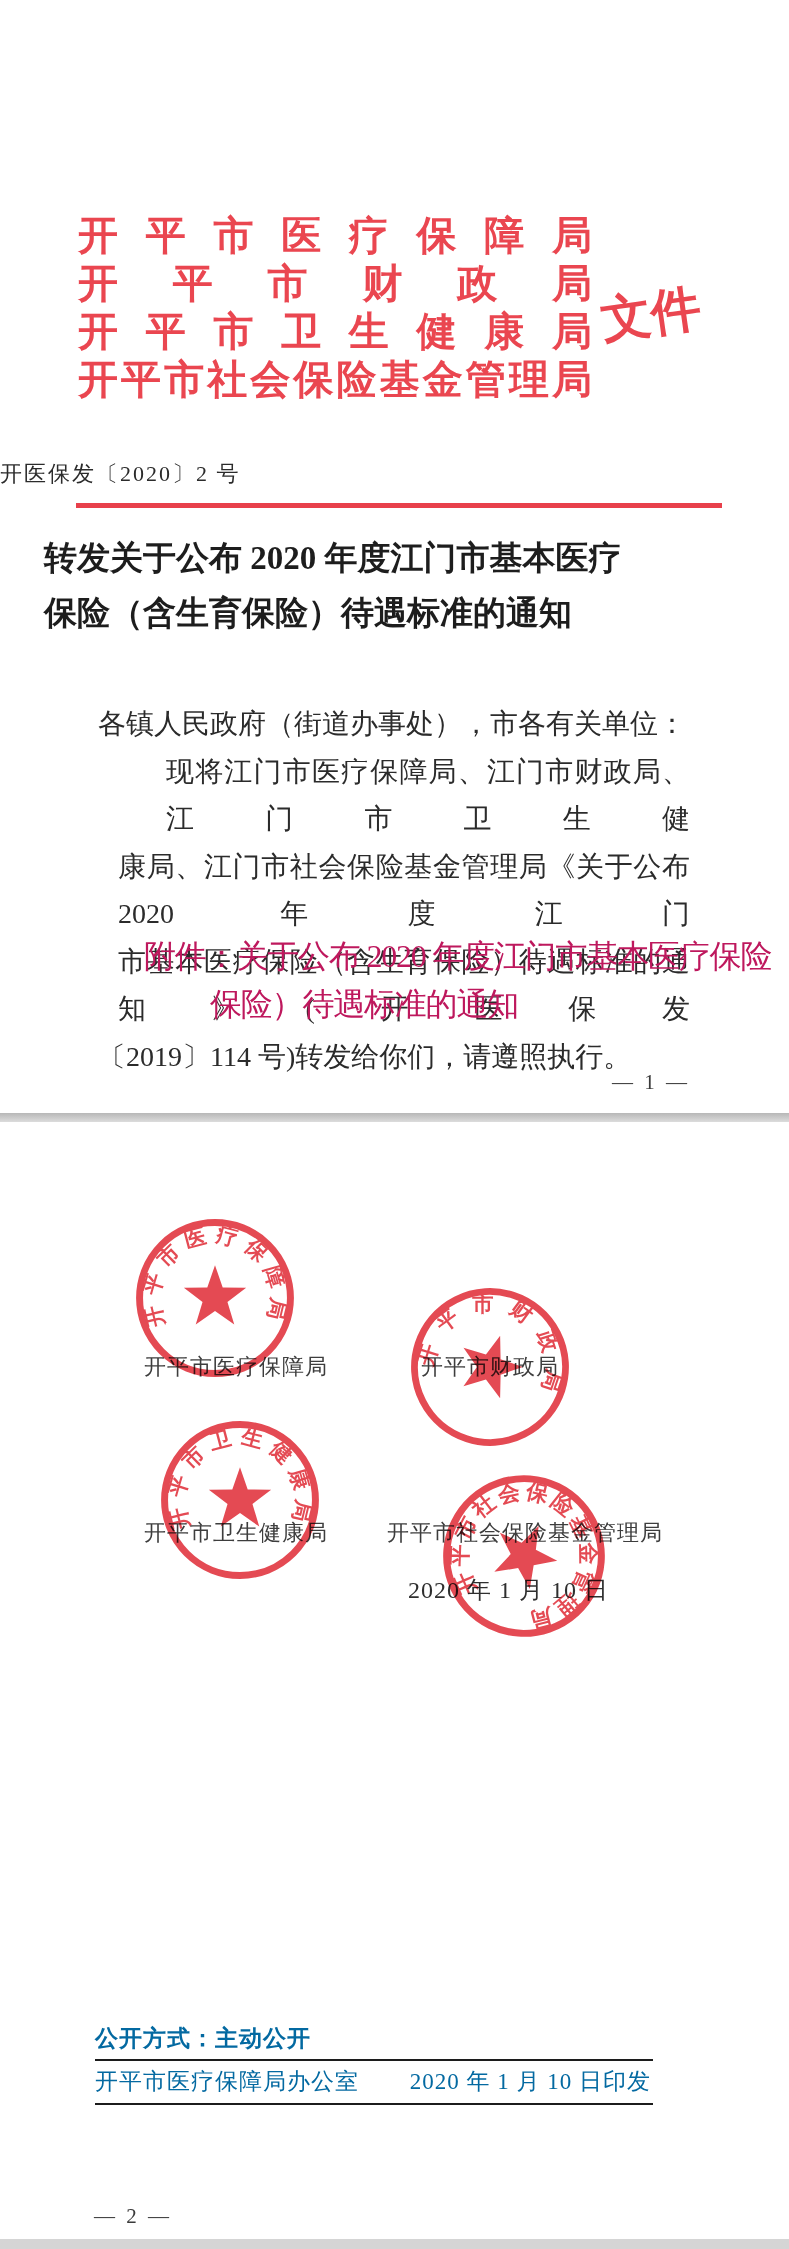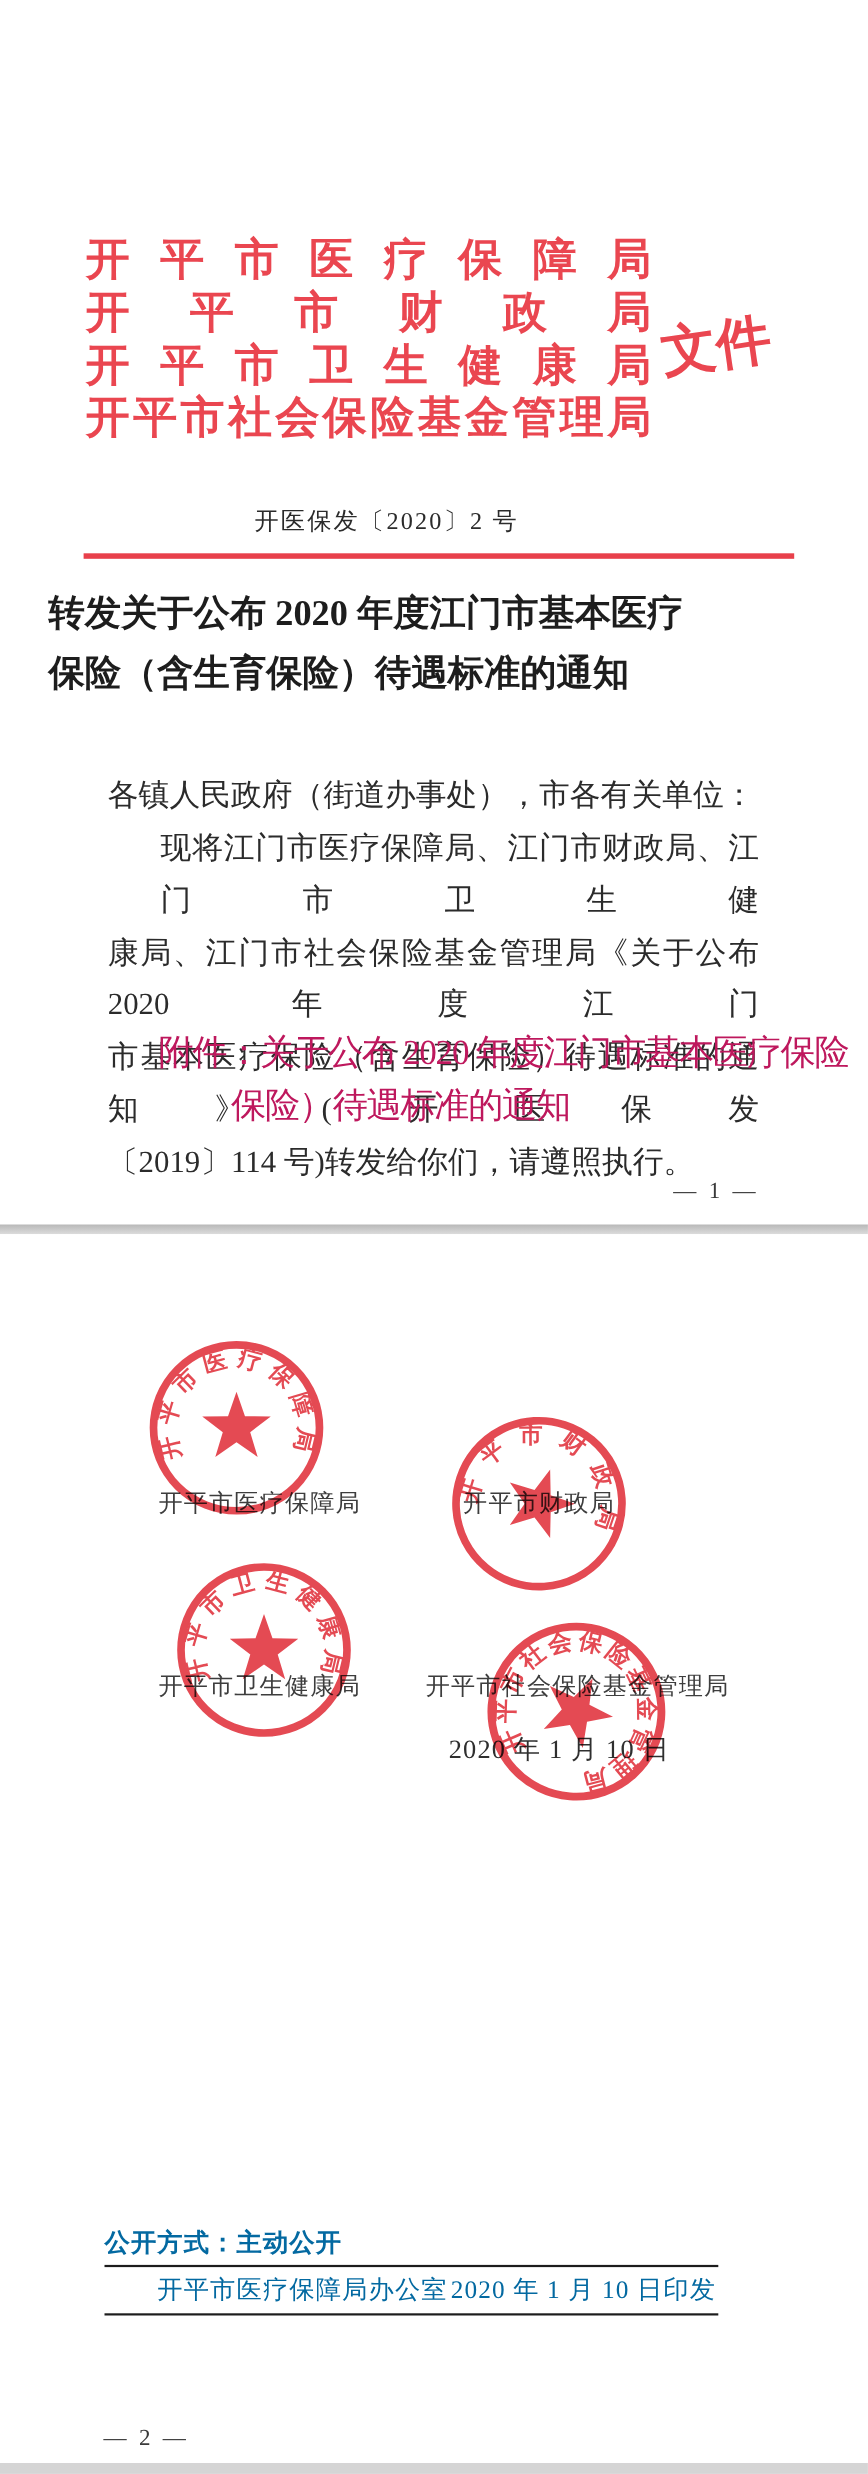--- a/index.html
+++ b/index.html
@@ -11,29 +11,29 @@
   #page2{height:1117px;}
   #bottomband{height:10px;background:#d5d5d5;}
 
   
   .hdr{position:absolute;left:78px;top:212px;width:514px;}
   .hline{color:#ea4650;font-weight:700;font-size:40px;line-height:48px;
          text-align:justify;text-align-last:justify;white-space:nowrap;}
   .hline4{letter-spacing:0;}
   .wenjian{position:absolute;left:601px;top:281px;color:#ea4650;font-weight:700;
            font-size:50px;transform:rotate(-8deg);white-space:nowrap;}
-  .docnum{position:absolute;left:0;top:459px;width:703px;text-align:center;
+  .docnum{position:absolute;left:0;top:459px;width:703px;text-align:left;
           color:#2b2b2b;font-size:22px;letter-spacing:2px;}
   .redrule{position:absolute;left:76px;top:503px;width:646px;height:5px;background:#e8404b;}
   .title{position:absolute;left:44px;top:531px;width:700px;text-align:left;
          color:#1d1d1d;font-weight:700;font-size:33px;line-height:55px;}
   .body1{position:absolute;left:98px;top:700px;width:592px;color:#2b2b2b;
          font-size:28px;line-height:47.5px;}
   .bl{white-space:nowrap;}
-  .just{text-align:justify;text-align-last:justify;white-space:normal;}
+  .just{text-align:justify;text-align-last:justify;white-space:normal;margin-left:20px;}
   .ind2{padding-left:48px;}
   .attach{position:absolute;left:98px;top:933px;width:640px;color:#be185d;
           font-size:32px;line-height:47.5px;letter-spacing:-1.2px;}
   .attach .a1{padding-left:46px;white-space:nowrap;}
   .attach .a2{padding-left:112px;white-space:nowrap;}
   .pnum{position:absolute;color:#3a3a3a;font-size:21px;letter-spacing:3px;white-space:nowrap;}
   #p1num{top:1070px;left:612px;}
   #p2num{top:1082px;left:94px;}
 
   
@@ -53,21 +53,21 @@
   #slabel2{left:421px;top:230px;}
   #slabel3{left:144px;top:396px;}
   #slabel4{left:387px;top:396px;}
   .sigdate{position:absolute;left:408px;top:452px;z-index:1;color:#2f2f2f;
            font-size:24px;letter-spacing:1px;white-space:nowrap;}
   .footer{position:absolute;left:95px;top:901px;width:558px;color:#0369a1;}
   .frow1{font-size:23px;font-weight:700;letter-spacing:1px;height:26px;}
   .frule{height:2px;background:#1c1c1c;}
   .frule1{margin-top:10px;}
   .frow2{display:flex;justify-content:space-between;align-items:center;
-         font-size:23px;padding:5px 2px 6px 0;letter-spacing:1px;margin-left:48px;}
+         font-size:23px;padding:5px 2px 6px 0;letter-spacing:1px;}
   .frule2{margin-top:0;}
 </style>
 </head>
 <body>
 
 <div id="page1" class="page">
 
   <div class="hdr">
     <div class="hline">开平市医疗保障局</div>
     <div class="hline">开平市财政局</div>

